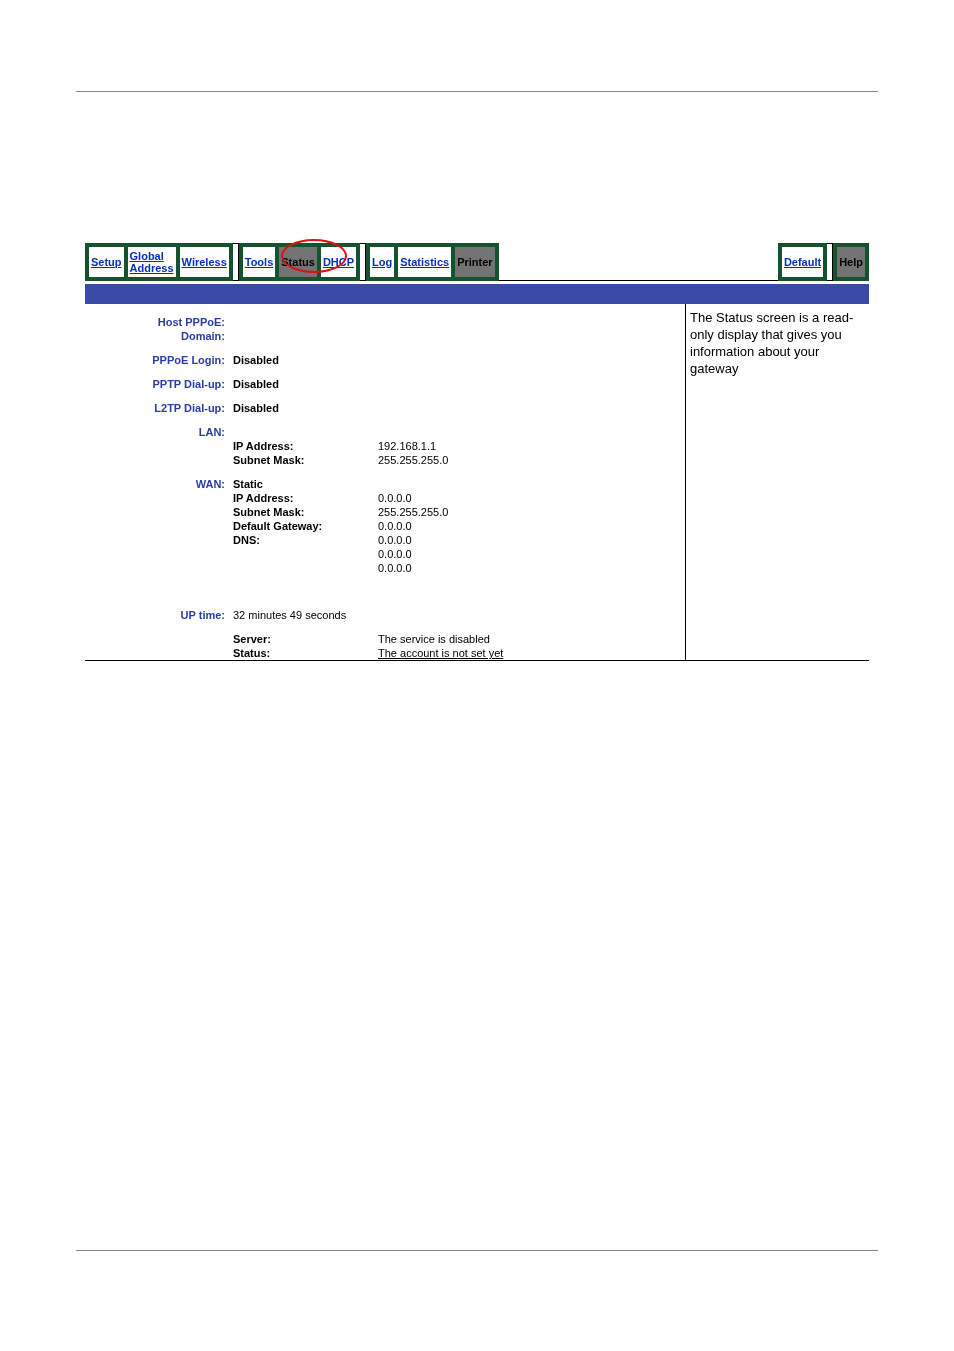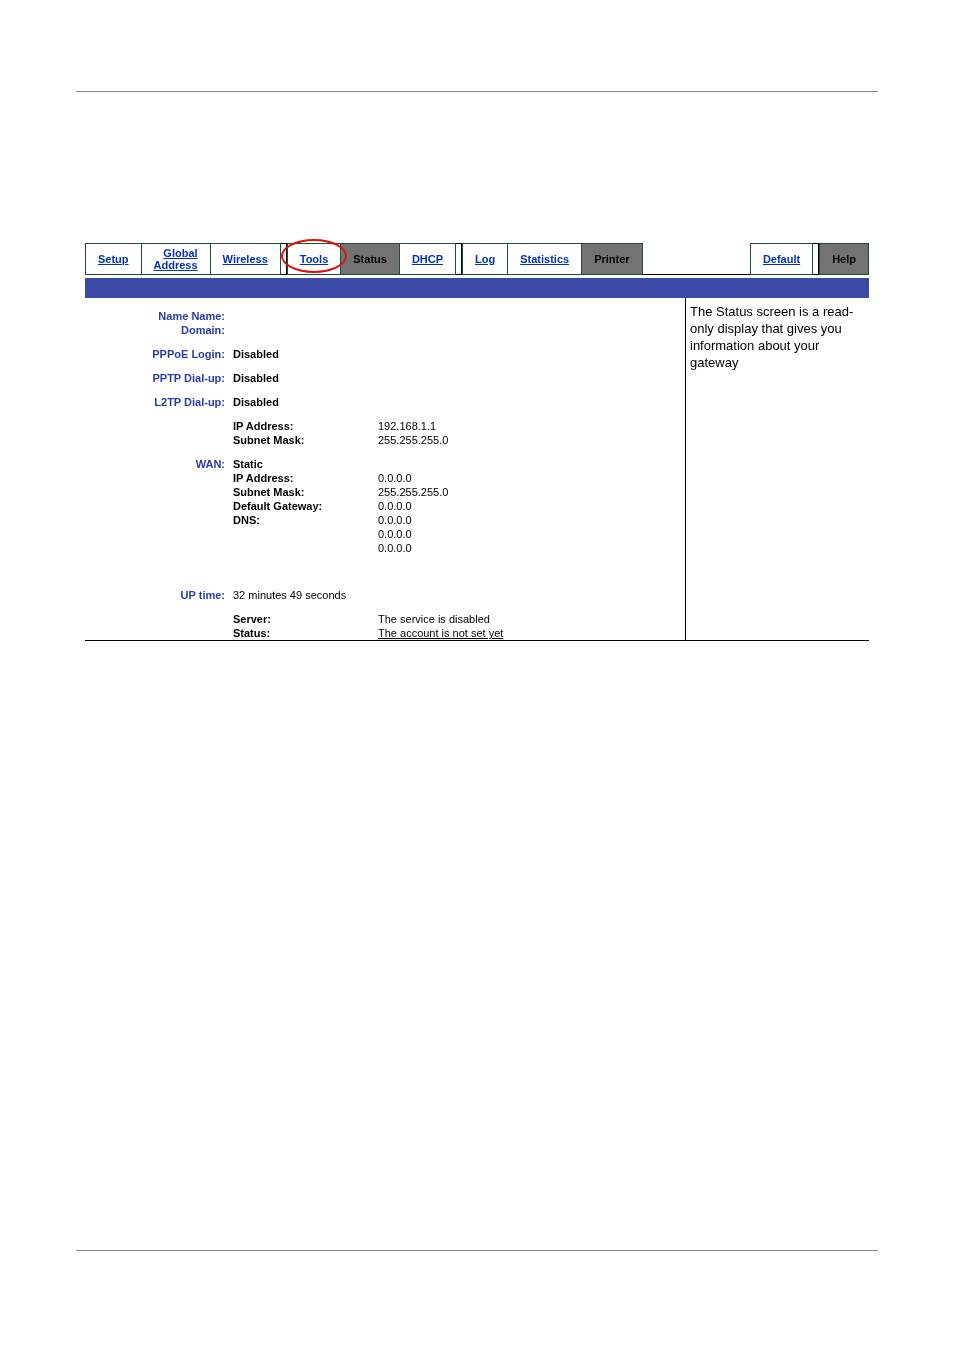--- a/index.html
+++ b/index.html
@@ -32,23 +32,23 @@
     background: #fff;
   }
   
   .tabs {
     display: flex;
     align-items: stretch;
     font-size: 11px;
     font-weight: bold;
   }
   .tab {
-    border: 1px solid #14532d;
-    padding: 3px 12px;
-    text-align: right;
+    border: 4px solid #14532d;
+    padding: 3px 2px;
+    text-align: left;
     color: #0033bb;
     text-decoration: underline;
     line-height: 1.1;
     display: flex;
     flex-direction: column;
     justify-content: center;
     min-height: 28px;
   }
   .tab + .tab { border-left: none; }
   .tab.active {
@@ -153,21 +153,21 @@
   </div>
 
   <div class="oval" style="top:-4px; left:196px; width:66px; height:34px;"></div>
 
   <div class="bluebar"></div>
 
   <div class="content">
     <div class="main">
 
       <div class="row">
-        <div class="label-col">Name Name:</div>
+        <div class="label-col">Host PPPoE:</div>
         <div class="mid-col"></div>
         <div class="val-col"></div>
       </div>
       <div class="row">
         <div class="label-col">Domain:</div>
         <div class="mid-col"></div>
         <div class="val-col"></div>
       </div>
 
       <div class="gap"></div>
@@ -189,20 +189,25 @@
       <div class="gap"></div>
 
       <div class="row">
         <div class="label-col">L2TP Dial-up:</div>
         <div class="mid-col">Disabled</div>
         <div class="val-col"></div>
       </div>
 
       <div class="gap"></div>
 
+      <div class="row">
+        <div class="label-col">LAN:</div>
+        <div class="mid-col"></div>
+          <div class="val-col"></div>
+      </div>
       <div class="row">
         <div class="label-col"></div>
         <div class="mid-col">IP Address:</div>
         <div class="val-col">192.168.1.1</div>
       </div>
       <div class="row">
         <div class="label-col"></div>
         <div class="mid-col">Subnet Mask:</div>
         <div class="val-col">255.255.255.0</div>
       </div>

